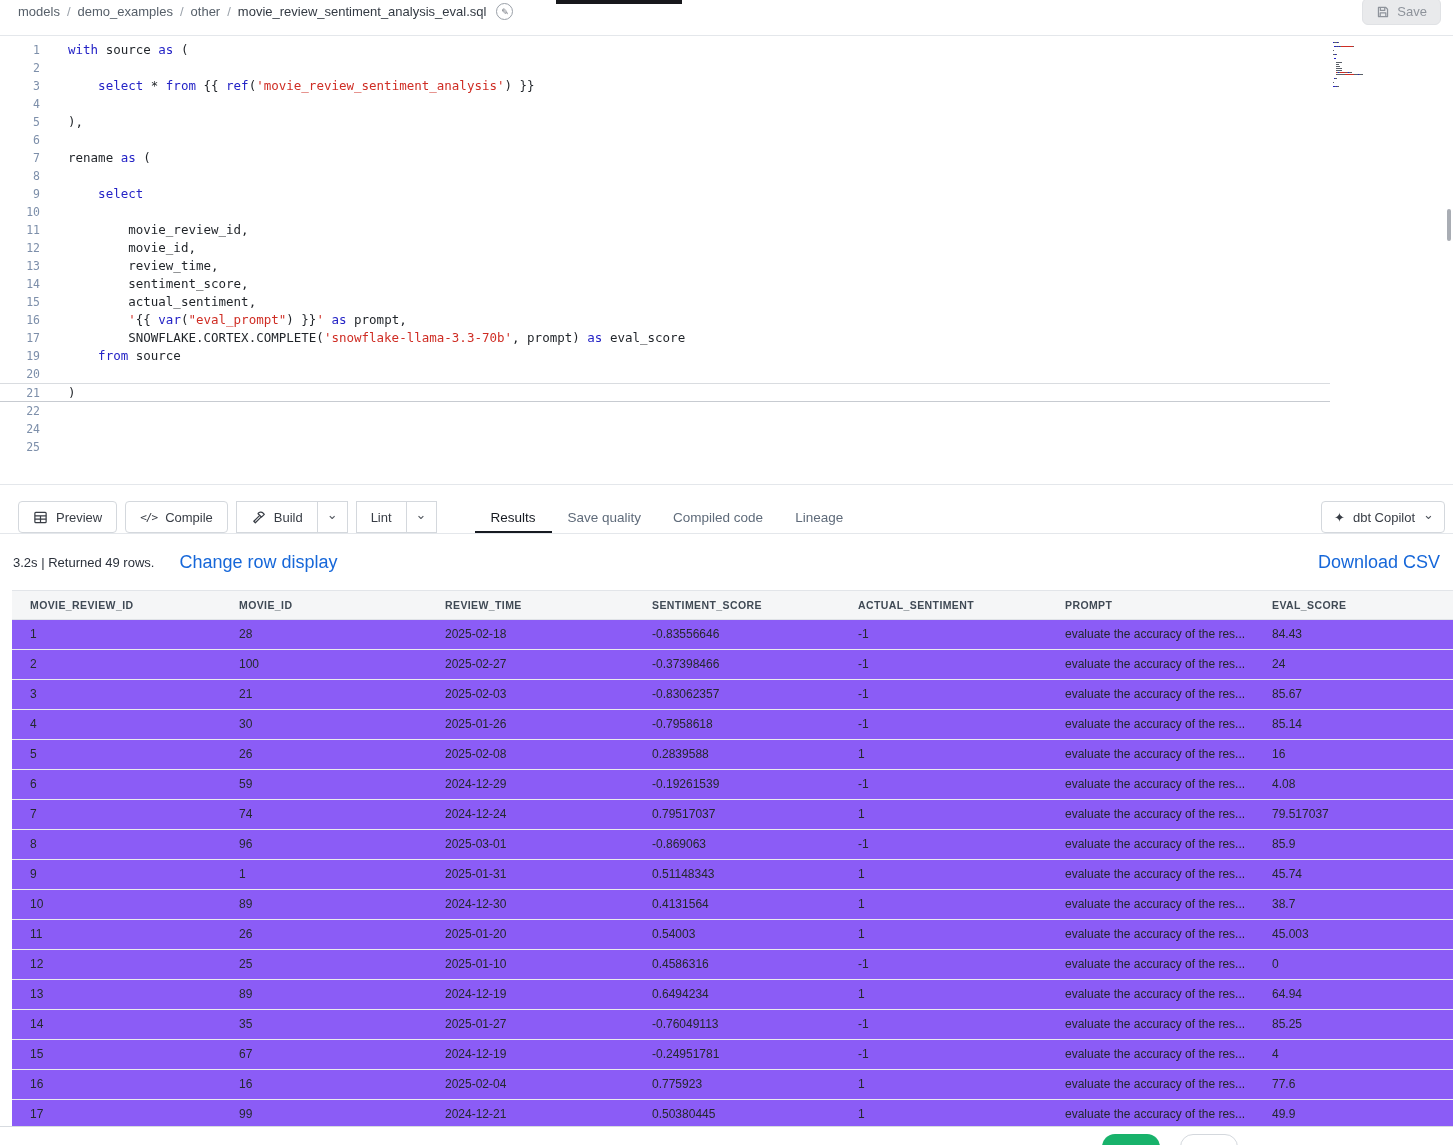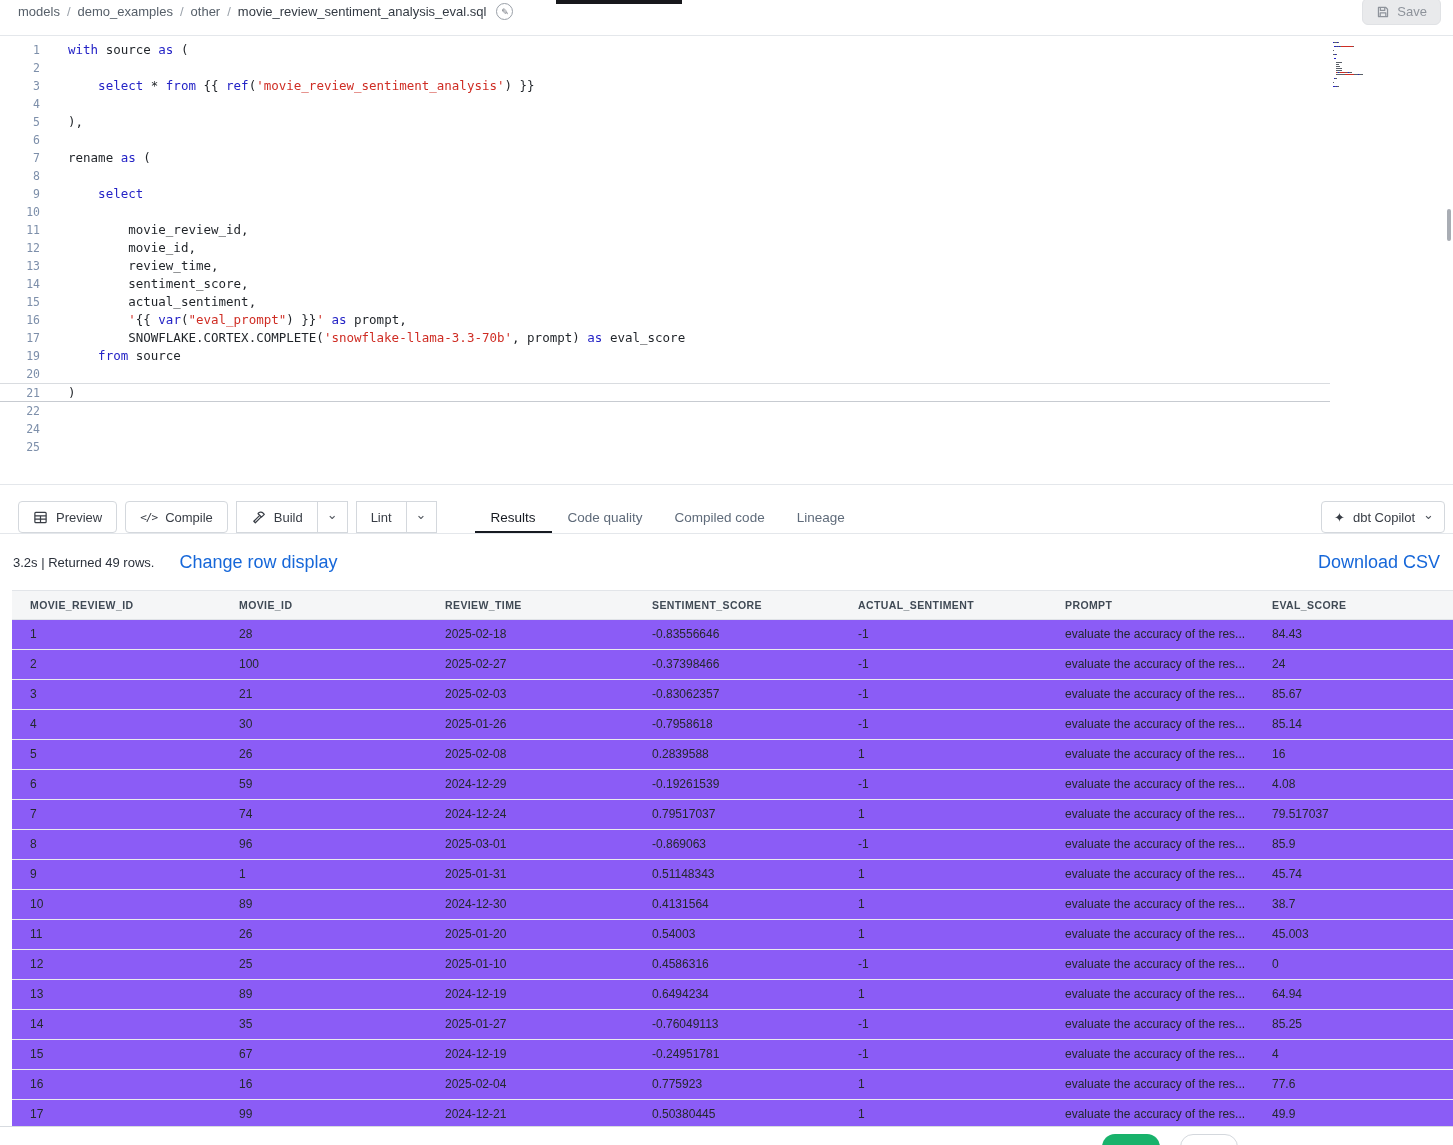--- a/index.html
+++ b/index.html
@@ -248,21 +248,21 @@
     <div class="split">
       <button class="btn">
         <span>Lint</span>
       </button>
       <button class="btn caret">
         <span class="chev">⌄</span>
       </button>
     </div>
     <nav class="tabs">
         <button class="tab active">Results</button>
-        <button class="tab">Code quality</button>
+        <button class="tab">Save quality</button>
         <button class="tab">Compiled code</button>
         <button class="tab">Lineage</button>
       </nav>
     <button class="btn copilot">
       <span>✦</span>
       <span>dbt Copilot</span>
       <span class="chev">⌄</span>
     </button>
   </section>
 

